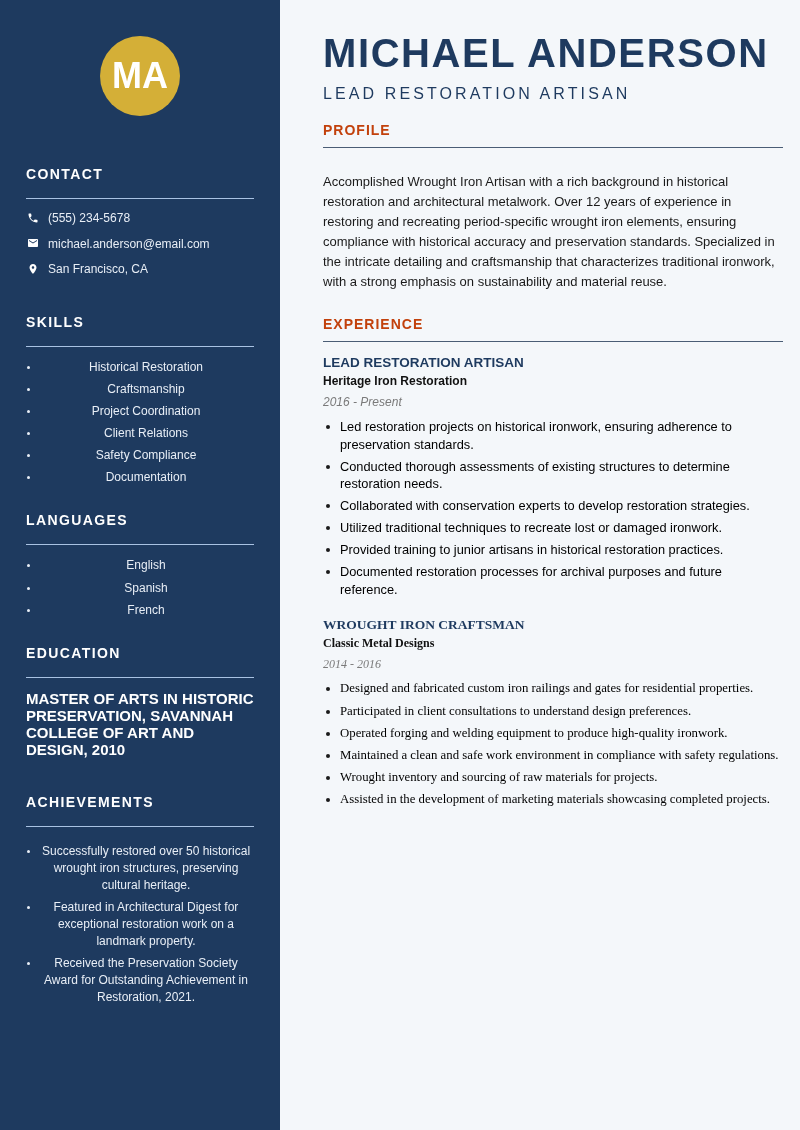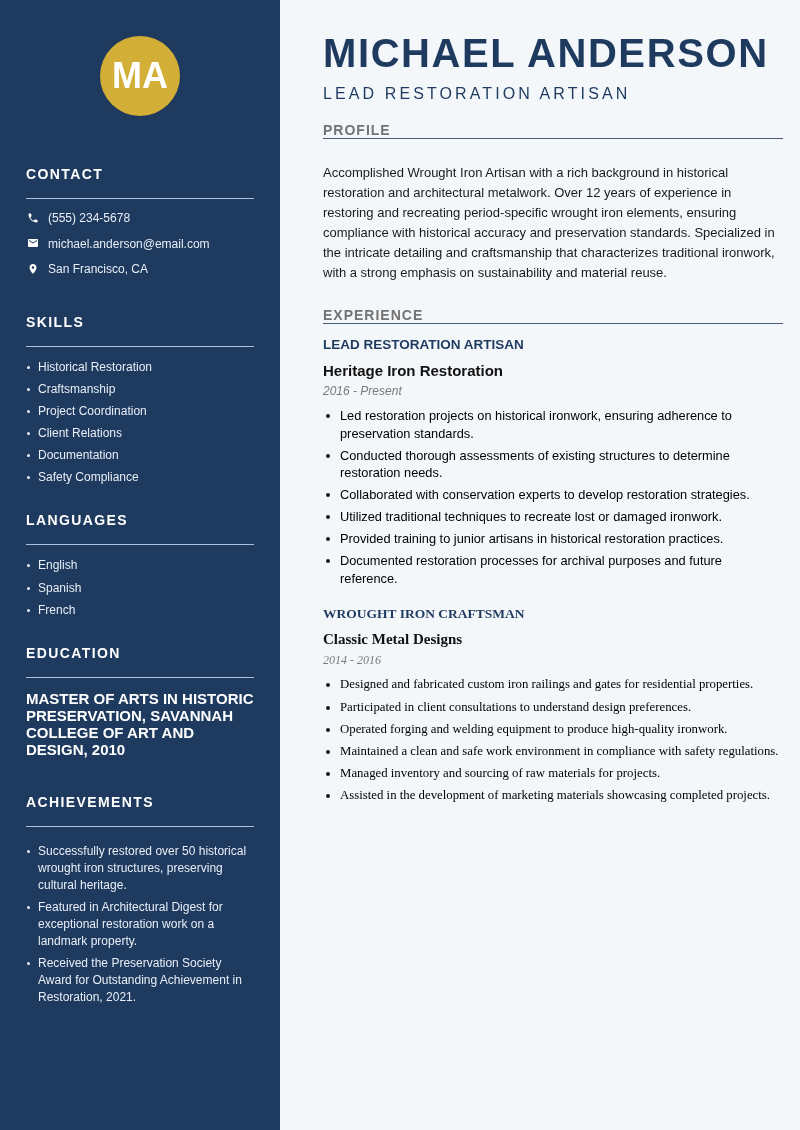--- a/index.html
+++ b/index.html
@@ -50,21 +50,21 @@
     font-size: 12px;
     color: #e8eef6;
   }
   .contact-row .ico {
     width: 13px; height: 13px;
     margin-right: 9px;
     display: inline-flex; align-items: center; justify-content: center;
   }
   .contact-row .ico svg { width: 12px; height: 12px; fill: #ffffff; }
 
-  .side-list { list-style: none; }
+  .side-list { list-style: none; text-align: center; }
   .side-list li {
     font-size: 12px;
     color: #e8eef6;
     line-height: 17px;
     margin-bottom: 5.2px;
     padding-left: 12px;
     position: relative;
   }
   .side-list li::before {
     content: "";
@@ -99,22 +99,23 @@
   .title {
     margin-top: 8px;
     font-size: 16px;
     color: #1e3a5f;
     letter-spacing: 3.1px;
     line-height: 20px;
   }
   .main-heading {
     font-size: 14px;
     font-weight: 700;
-    color: #737373;
+    color: #c2410c;
     letter-spacing: 1px;
+    padding-bottom: 9px;
     border-bottom: 1.5px solid #4a5d75;
     margin-bottom: 10px;
     width: 460px;
   }
   .profile-section { margin-top: 18px; }
   .profile-text {
     font-size: 13px;
     line-height: 20px;
     color: #1a1a1a;
     width: 460px;
@@ -123,24 +124,24 @@
   .exp-section { margin-top: 24px; }
   .job { margin-top: 4px; }
   .job + .job { margin-top: 18px; font-family: Liberation Serif, serif; }
   .job-title {
     font-size: 13.5px;
     font-weight: 700;
     color: #1e3a5f;
     line-height: 18px;
   }
   .job-company {
-    font-size: 15px;
+    font-size: 12px;
     font-weight: 700;
     color: #111111;
-    margin-top: 8px;
+    margin-top: 1px;
     line-height: 17px;
   }
   .job-dates {
     font-size: 12px;
     font-style: italic;
     color: #7a7a7a;
     margin-top: 4px;
     line-height: 16px;
   }
   .job-list {
@@ -202,22 +203,22 @@
       </div>
     </section>
 
     <section class="side-section" style="margin-top:26px">
       <h2 class="side-heading">SKILLS</h2>
       <ul class="side-list">
         <li>Historical Restoration</li>
         <li>Craftsmanship</li>
         <li>Project Coordination</li>
         <li>Client Relations</li>
+        <li>Safety Compliance</li>
         <li>Documentation</li>
-        <li>Safety Compliance</li>
       </ul>
     </section>
 
     <section class="side-section" style="margin-top:26px">
       <h2 class="side-heading">LANGUAGES</h2>
       <ul class="side-list">
         <li>English</li>
         <li>Spanish</li>
         <li>French</li>
       </ul>
@@ -266,20 +267,20 @@
 
       <div class="job">
         <div class="job-title">WROUGHT IRON CRAFTSMAN</div>
         <div class="job-company">Classic Metal Designs</div>
         <div class="job-dates">2014 - 2016</div>
         <ul class="job-list">
           <li>Designed and fabricated custom iron railings and gates for residential properties.</li>
           <li>Participated in client consultations to understand design preferences.</li>
           <li>Operated forging and welding equipment to produce high-quality ironwork.</li>
           <li>Maintained a clean and safe work environment in compliance with safety regulations.</li>
-          <li>Managed inventory and sourcing of raw materials for projects.</li>
+          <li>Wrought inventory and sourcing of raw materials for projects.</li>
           <li>Assisted in the development of marketing materials showcasing completed projects.</li>
         </ul>
       </div>
     </section>
   </main>
 
 </div>
 
 </body></html>

